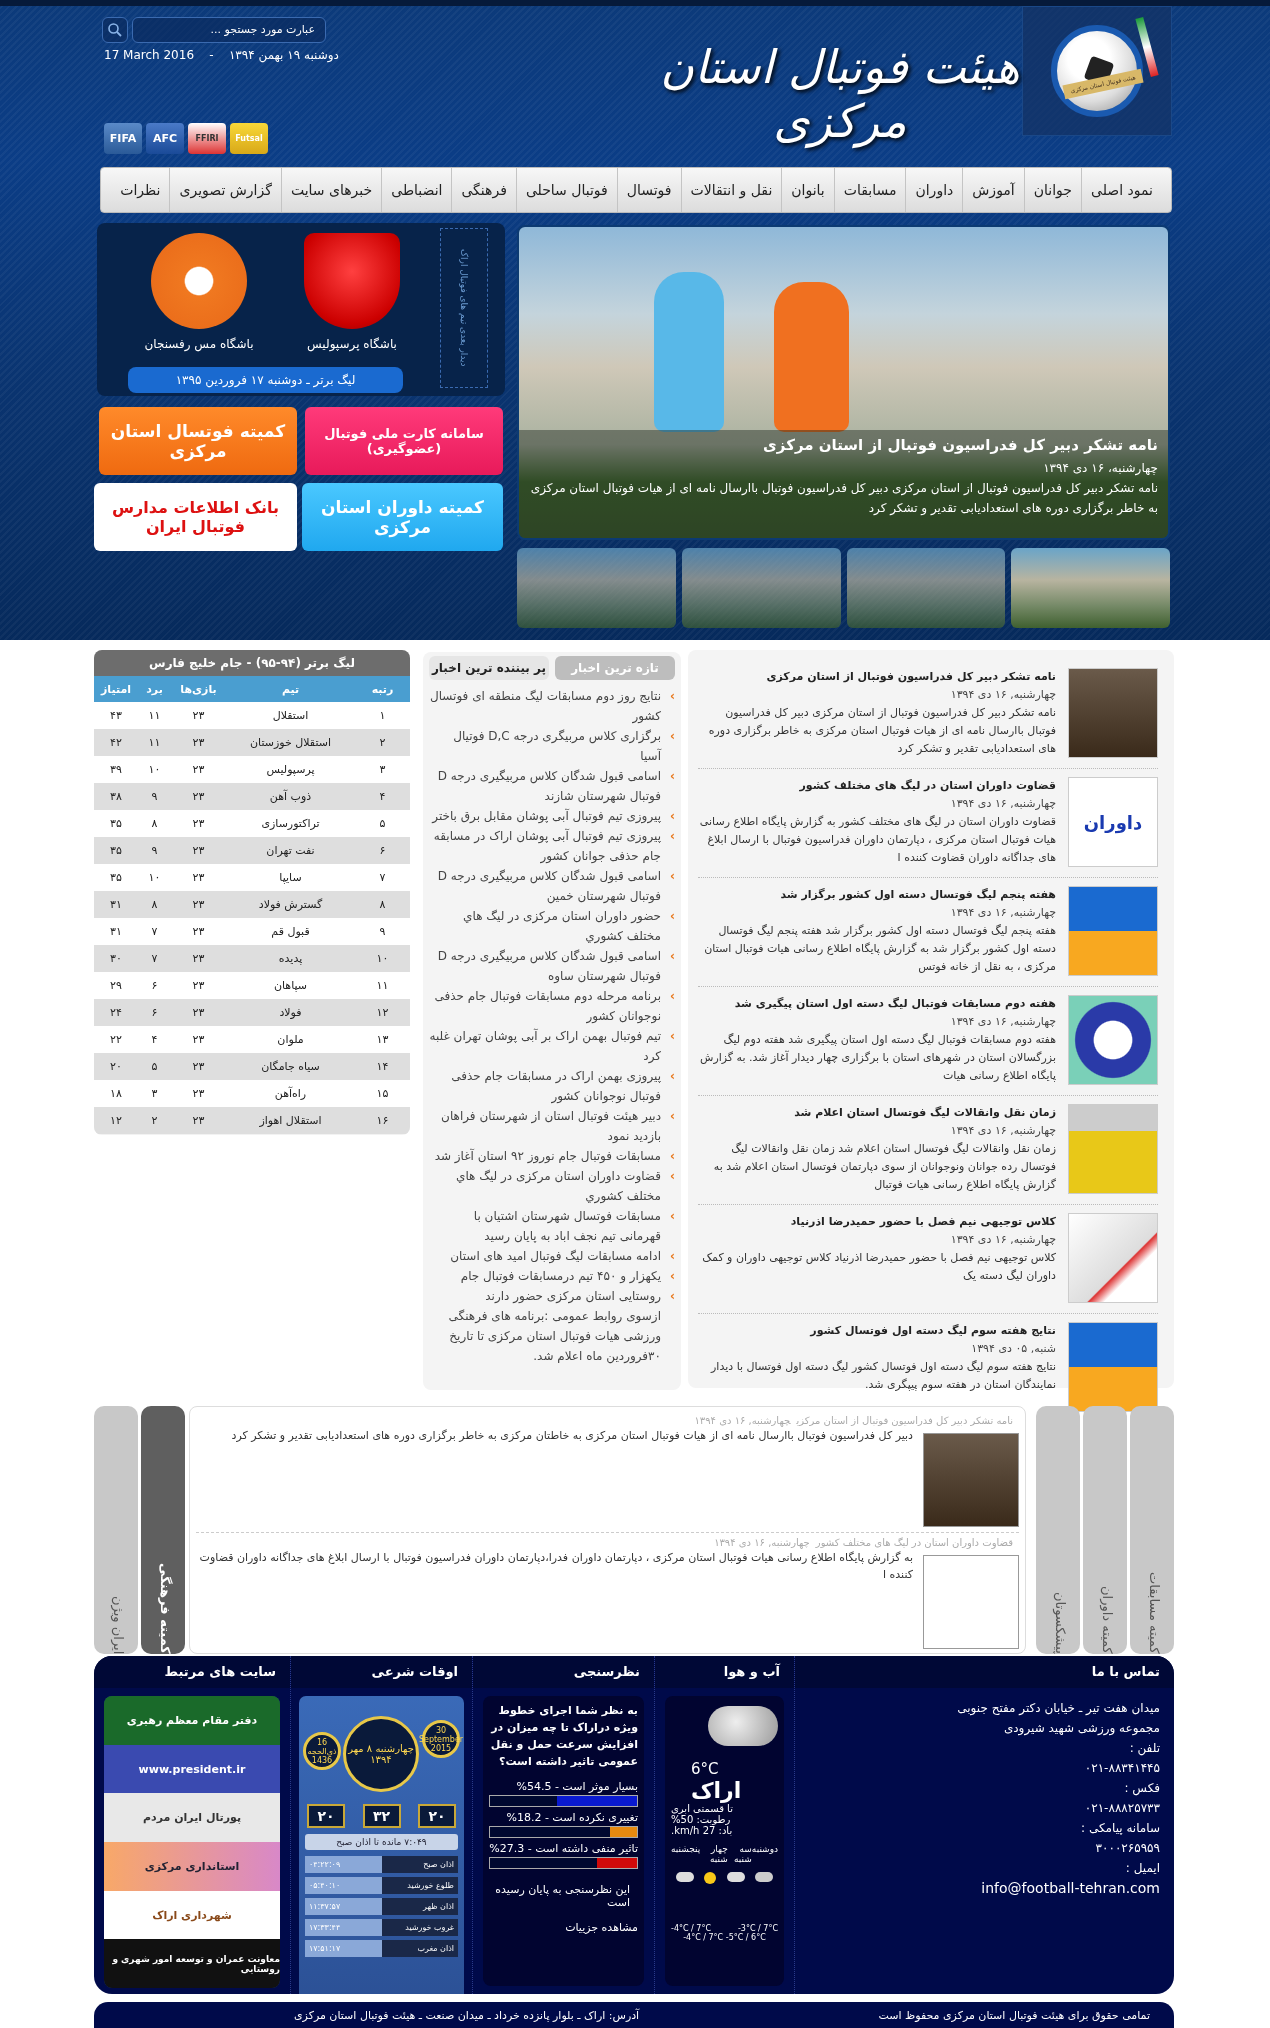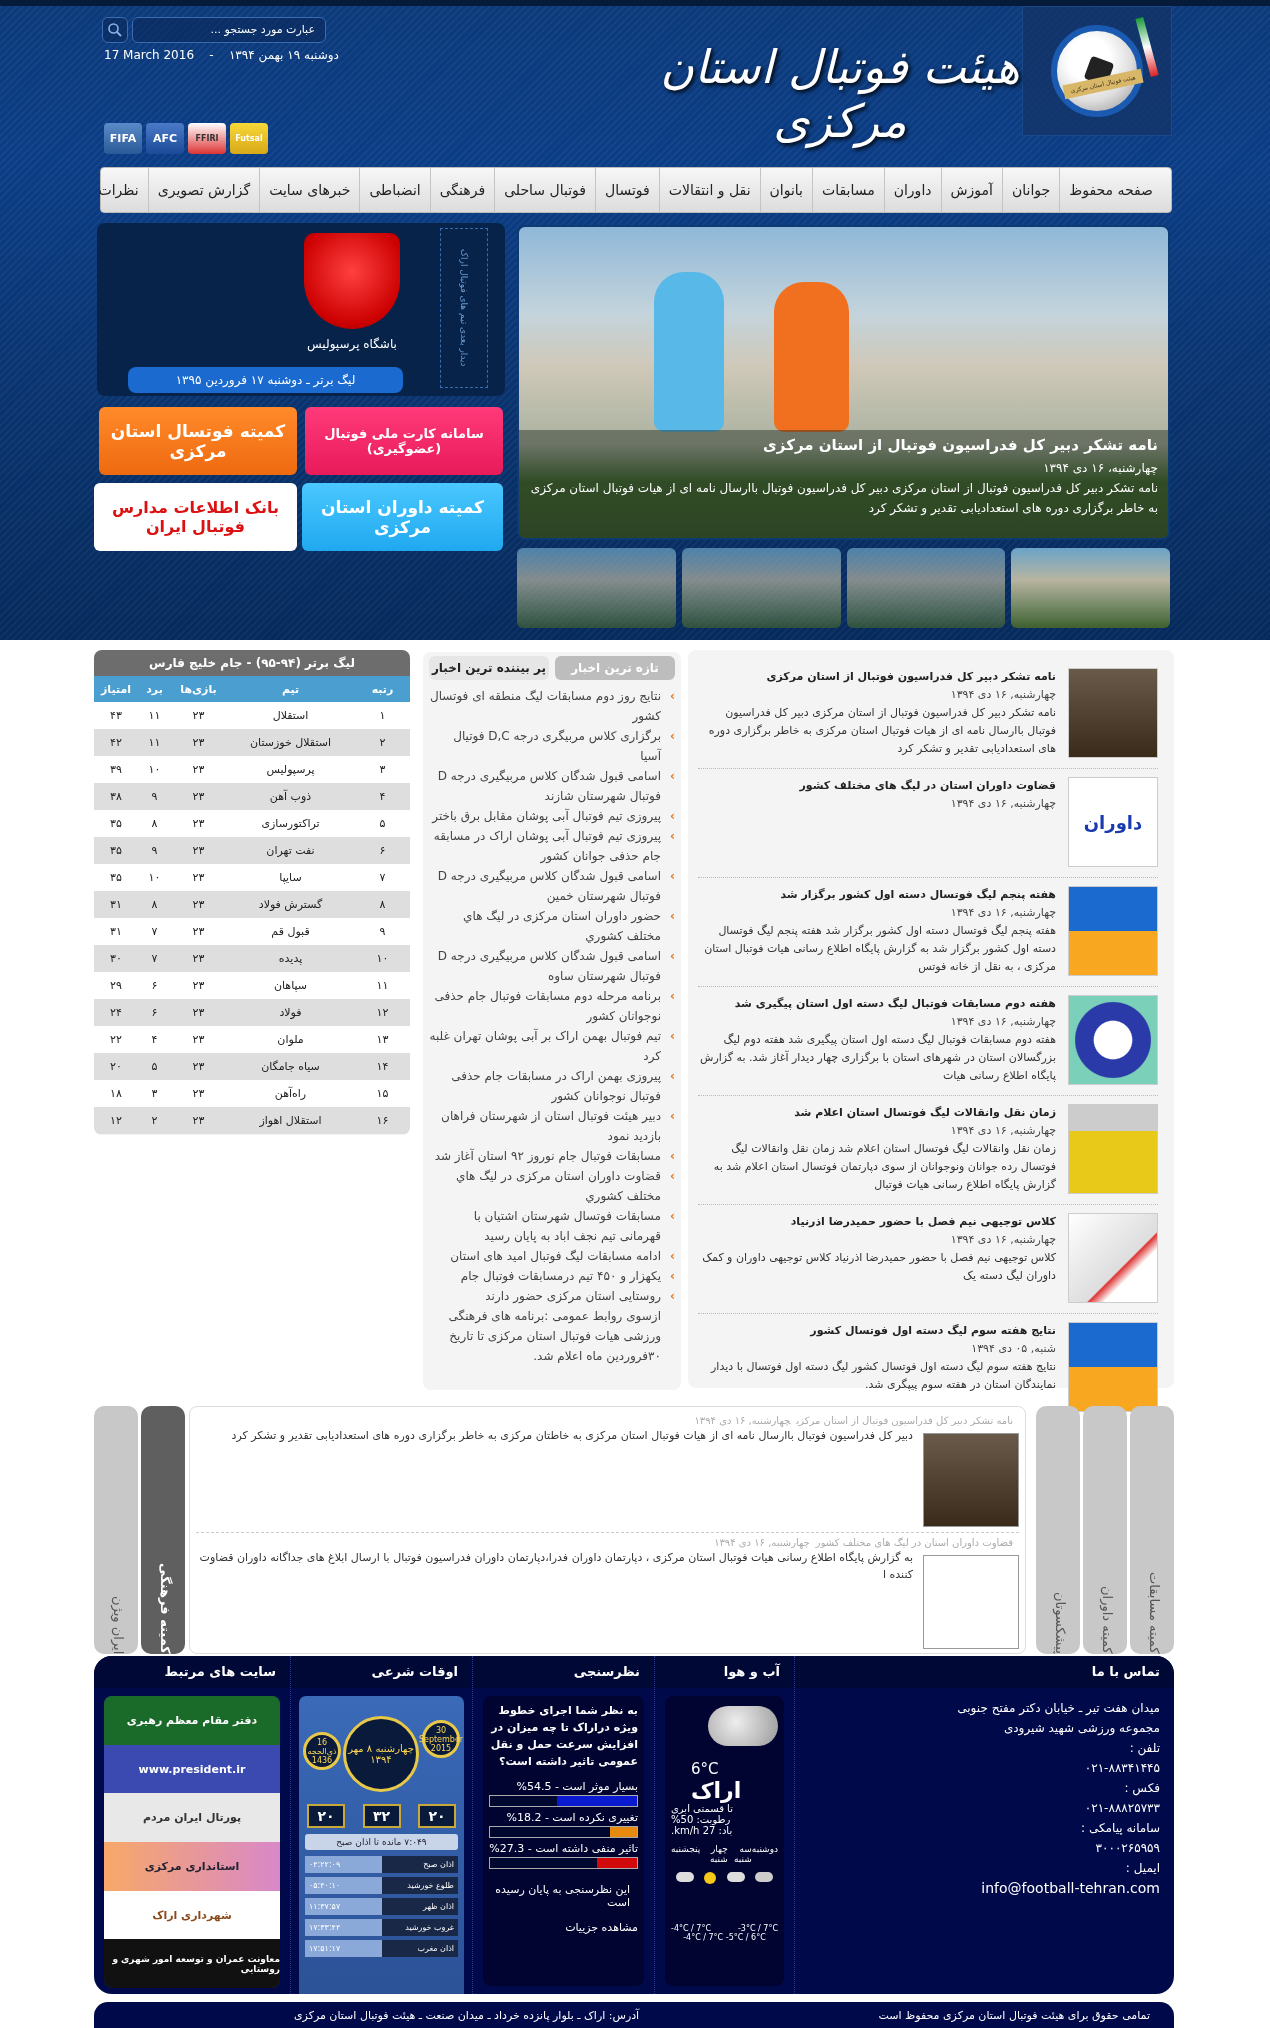--- a/index.html
+++ b/index.html
@@ -134,21 +134,21 @@
   <span>۱۳۹۴ دوشنبه ۱۹ بهمن</span>
 </div>
 <div class="fed-logos" style="direction:ltr">
   <div style="background:linear-gradient(#5a8ac8,#2a5a98)">FIFA</div>
   <div style="background:linear-gradient(#4a7ac8,#1a4a98)">AFC</div>
   <div style="background:linear-gradient(#fff,#d33);color:#333;font-size:8px">FFIRI</div>
   <div style="background:linear-gradient(#f8d838,#d8a818);font-size:8px">Futsal</div>
 </div>
 
 <nav class="nav">
-  <a style="padding-right:18px">صفحه محفوظ</a>
+  <a style="padding-right:18px">نمود اصلی</a>
   <a>جوانان</a>
   <a>آموزش</a>
   <a>داوران</a>
   <a>مسابقات</a>
   <a>بانوان</a>
   <a>نقل و انتقالات</a>
   <a>فوتسال</a>
   <a>فوتبال ساحلی</a>
   <a>فرهنگی</a>
   <a>انضباطی</a>
@@ -172,20 +172,24 @@
   <div></div>
   <div class="active"></div>
 </div>
 
 <div class="match">
   <div class="vlabel">دیدار بعدی تیم های فوتبال اراک</div>
   <div class="club club1">
     <div class="crest"></div>
     <span>باشگاه پرسپولیس</span>
   </div>
+  <div class="club club2">
+    <div class="crest"></div>
+    <span>باشگاه مس رفسنجان</span>
+  </div>
   <div class="league">لیگ برتر ـ دوشنبه ۱۷ فروردین ۱۳۹۵</div>
 </div>
 
 <div class="banner b1">سامانه کارت ملی فوتبال (عضوگیری)</div>
 <div class="banner b2">کمیته فوتسال استان مرکزی</div>
 <div class="banner b3">کمیته داوران استان مرکزی</div>
 <div class="banner b4">بانک اطلاعات مدارس فوتبال ایران</div>
 
 <div class="newsbox">
   <div class="news-item">
@@ -194,20 +198,21 @@
         <h4>نامه تشکر دبیر کل فدراسیون فوتبال از استان مرکزی</h4>
         <div class="d">چهارشنبه, ۱۶ دی ۱۳۹۴</div>
         <div>نامه تشکر دبیر کل فدراسیون فوتبال از استان مرکزی دبیر کل فدراسیون فوتبال باارسال نامه ای از هیات فوتبال استان مرکزی به خاطر برگزاری دوره های استعدادیابی تقدیر و تشکر کرد</div>
       </div>
   </div>
   <div class="news-item">
     <div class="thumb" style="background:#fff;color:#1a3ab0;font-weight:bold;font-size:18px;display:flex;align-items:center;justify-content:center">داوران</div>
     <div class="txt">
         <h4>قضاوت داوران استان در لیگ های مختلف کشور</h4>
         <div class="d">چهارشنبه, ۱۶ دی ۱۳۹۴</div>
+        <div>قضاوت داوران استان در لیگ های مختلف کشور به گزارش پایگاه اطلاع رسانی هیات فوتبال استان مرکزی ، دپارتمان داوران فدراسیون فوتبال با ارسال ابلاغ های جداگانه داوران قضاوت کننده ا</div>
       </div>
   </div>
   <div class="news-item">
     <div class="thumb" style="background:linear-gradient(#1a6ad0 50%,#f8a820 50%)"></div>
     <div class="txt">
         <h4>هفته پنجم لیگ فوتسال دسته اول کشور برگزار شد</h4>
         <div class="d">چهارشنبه, ۱۶ دی ۱۳۹۴</div>
         <div>هفته پنجم لیگ فوتسال دسته اول کشور برگزار شد هفته پنجم لیگ فوتسال دسته اول کشور برگزار شد به گزارش پایگاه اطلاع رسانی هیات فوتبال استان مرکزی ، به نقل از خانه فوتس</div>
       </div>
   </div>

